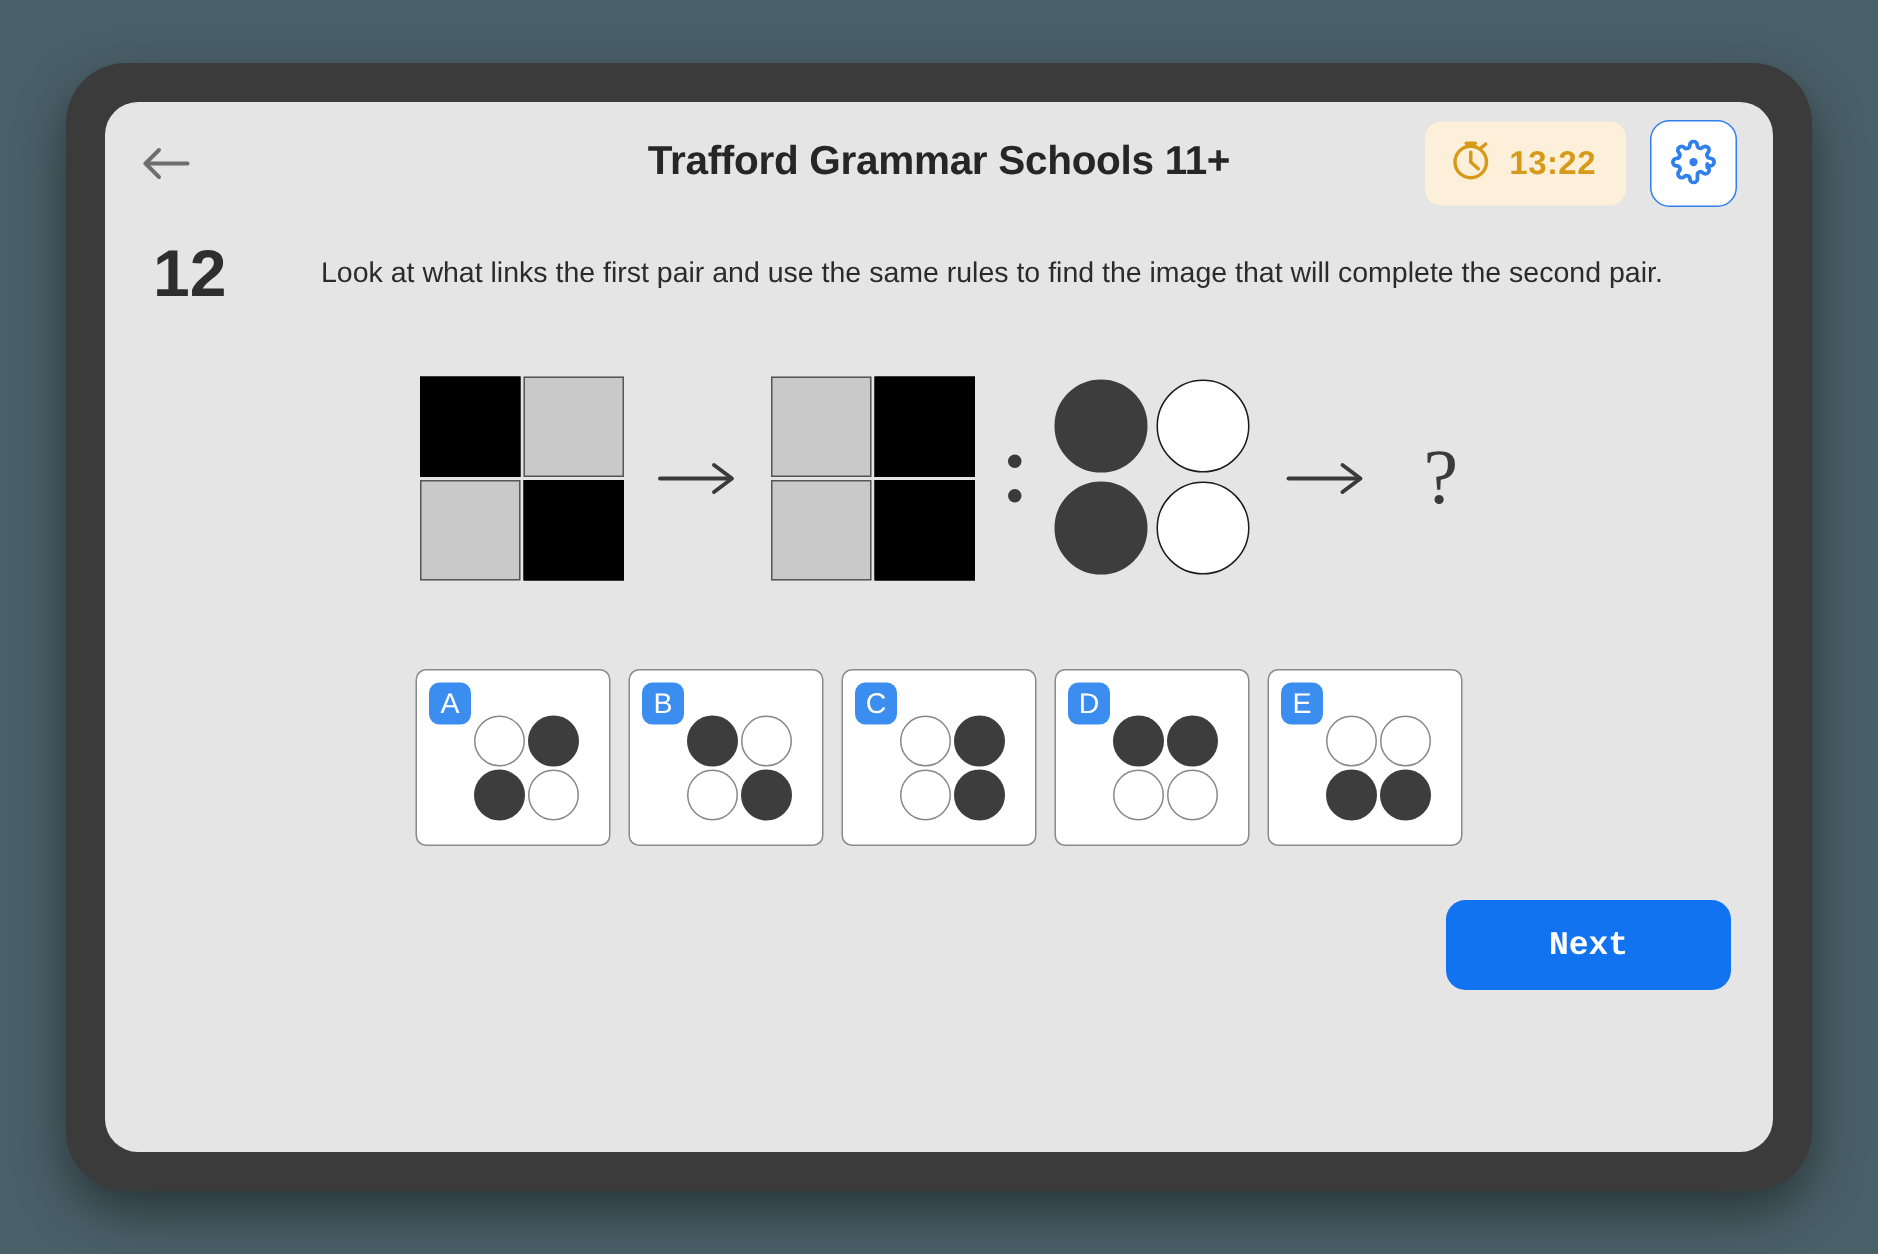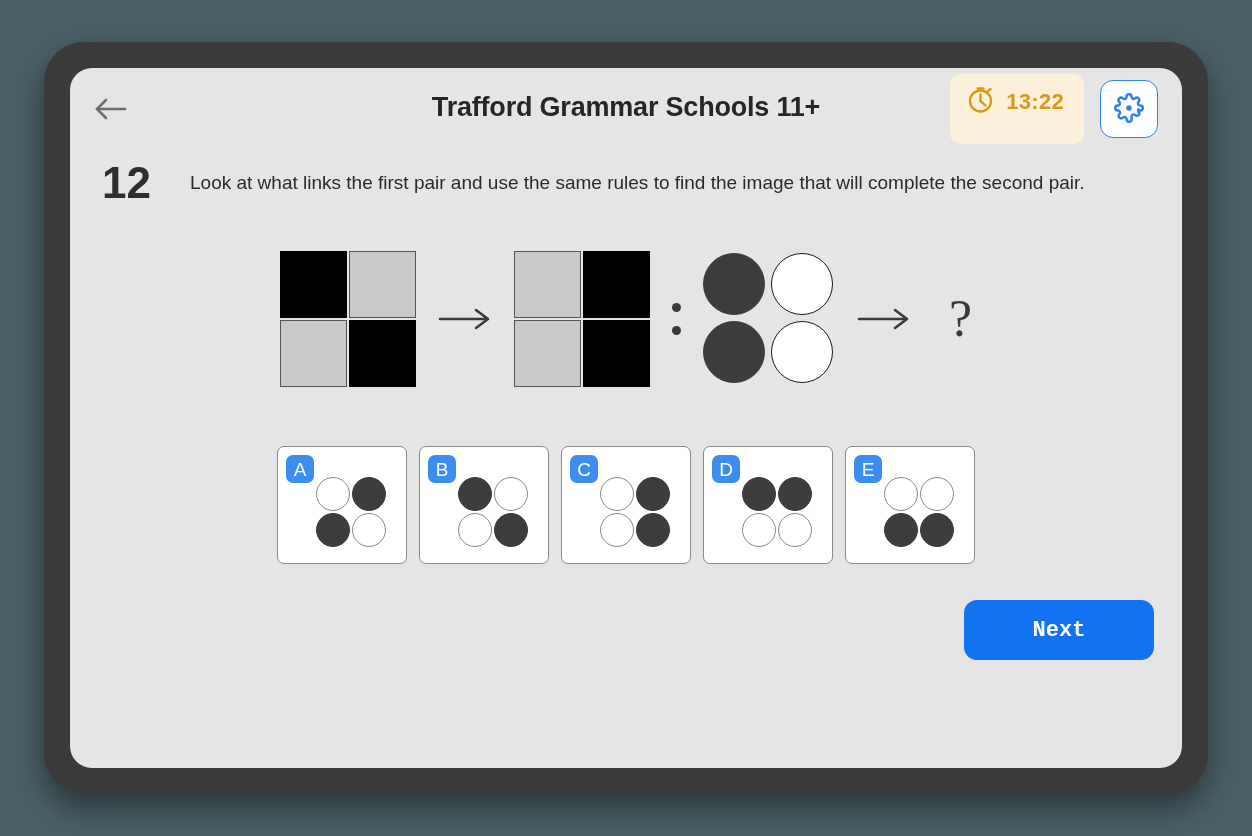--- a/index.html
+++ b/index.html
@@ -80,21 +80,21 @@
     gap: 16px;
     z-index: 2;
   }
 
   .timer-pill {
     display: flex;
     align-items: center;
     gap: 11px;
     background: #fdf0da;
     border-radius: 11px;
-    padding: 11px 20px 26px 16px;
+    padding: 11px 20px 11px 16px;
     cursor: pointer;
   }
   .timer-pill .timer-text {
     font-size: 22px;
     font-weight: bold;
     color: #d69a18;
     letter-spacing: 0.3px;
   }
 
   .settings-btn {
@@ -106,21 +106,21 @@
     display: flex;
     align-items: center;
     justify-content: center;
     cursor: pointer;
   }
 
   
   .question-row {
     display: flex;
     padding: 10px 28px 0 32px;
-    gap: 16px;
+    gap: 40px;
   }
 
   .q-number {
     font-size: 44px;
     font-weight: bold;
     color: #2e2e2e;
     line-height: 1.05;
     flex: 0 0 auto;
     width: 72px;
     text-align: left;

